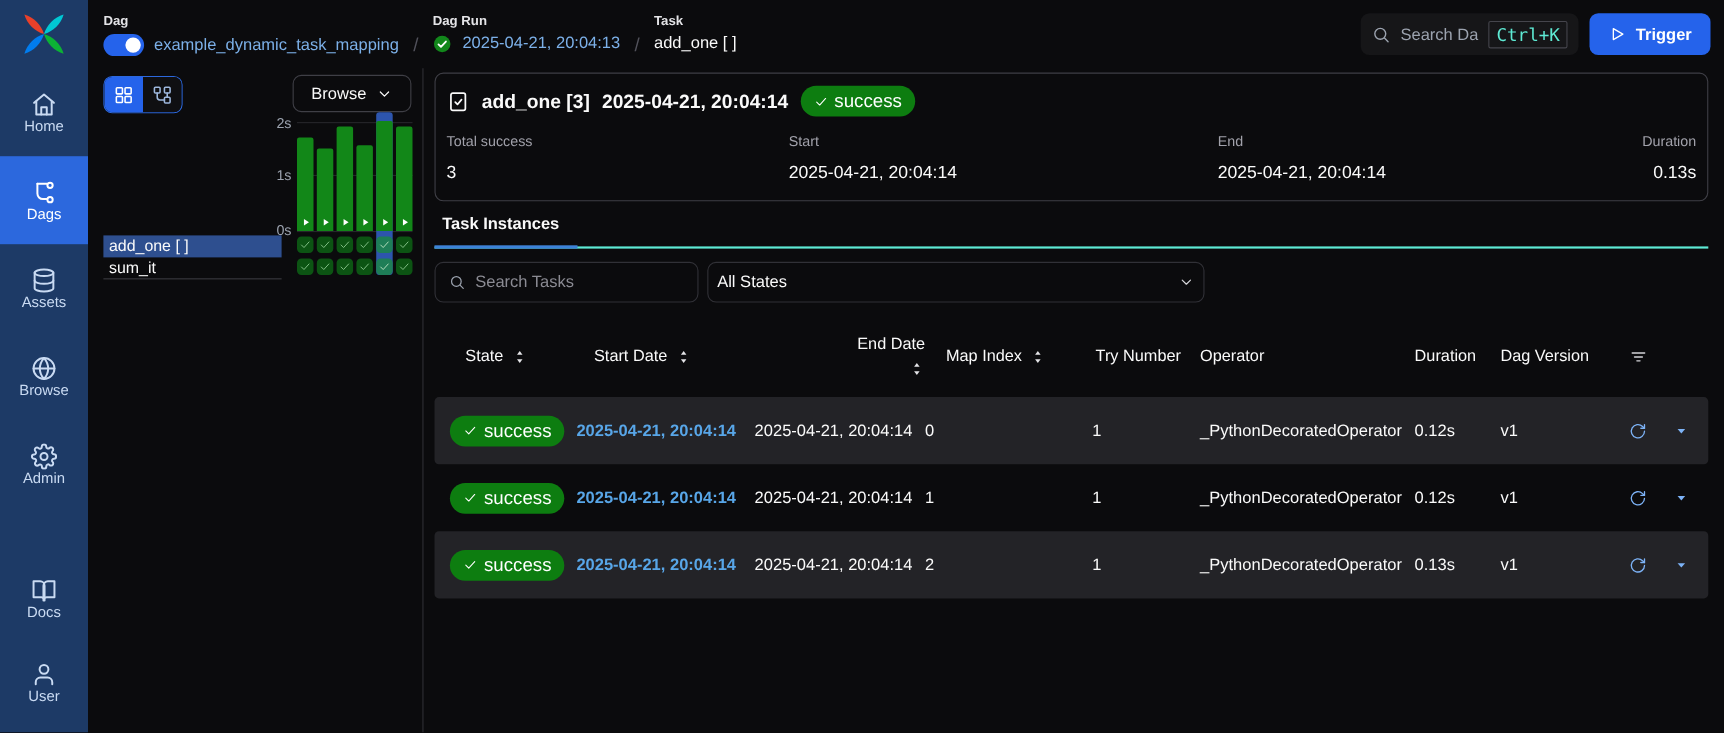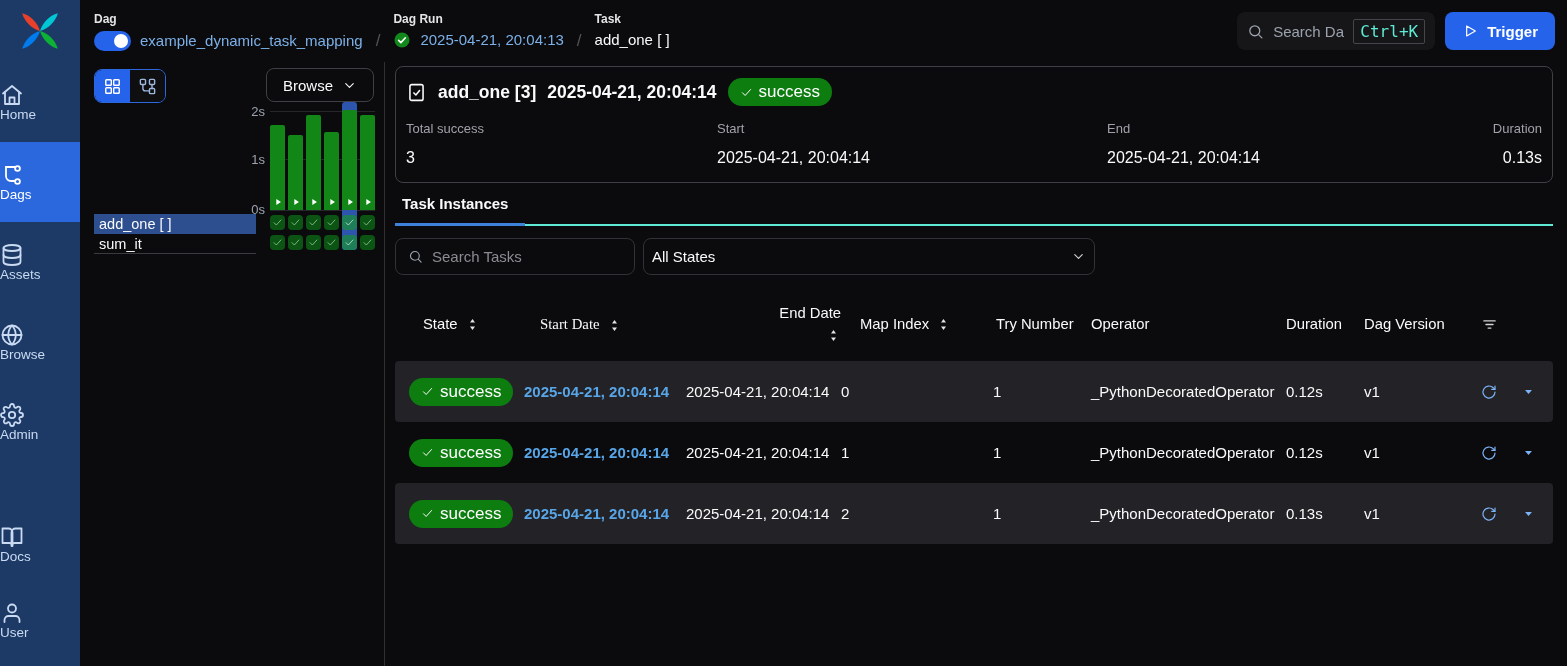--- a/index.html
+++ b/index.html
@@ -4,21 +4,21 @@
 <style>
   * { margin:0; padding:0; box-sizing:border-box; }
   html,body { width:1567px; height:666px; overflow:hidden; }
   body { background:#0b0b0d; color:#fafafa; font-family:"Liberation Sans", sans-serif; }
   #app { display:flex; width:1567px; height:666px; }
 
   
   .sidebar { width:80px; flex:none; background:#1d3a66; display:flex; flex-direction:column; }
   .logo { height:62px; display:flex; align-items:center; justify-content:center; cursor:pointer; }
   .nav { display:flex; flex-direction:column; flex:1; }
-  .nav-item { height:80px; display:flex; flex-direction:column; justify-content:center;
+  .nav-item { height:80px; display:flex; flex-direction:column; align-items:center; justify-content:center;
               gap:0; color:#c9daf2; font-size:13.5px; cursor:pointer; }
   .nav-item.active { background:#2c68dd; color:#ffffff; }
   .nav-bottom { margin-top:auto; display:flex; flex-direction:column; padding-bottom:8px; }
   .nav-bottom .nav-item { height:76px; }
 
   
   .rightcol { flex:1; display:flex; flex-direction:column; min-width:0; }
   .topbar { height:62px; flex:none; display:flex; align-items:center; padding:0 12px 0 14px; }
   .crumbs { display:flex; gap:13px; }
   .crumb { display:flex; flex-direction:column; gap:5px; }
@@ -86,21 +86,21 @@
                   align-items:center; gap:9px; padding:0 12px; color:#9ca3af; }
   .search-tasks input { flex:1; min-width:0; background:transparent; border:none; outline:none; color:#fafafa; font-size:15px; font-family:inherit; }
   .search-tasks input::placeholder { color:#8b8b93; }
   .states-select { width:452px; height:37px; border:1px solid #313137; border-radius:8px; display:flex;
                    align-items:center; padding:0 8px; font-size:15px; cursor:pointer; color:#fafafa; }
   .states-select .chev { margin-left:auto; color:#d4d4d8; line-height:0; }
   .tgrid { display:grid; grid-template-columns:129px 162px 155px 152px 98px 195px 78px 105px 1fr; align-items:center; }
   .thead { margin-top:24px; height:50px; font-size:14.8px; color:#fafafa; }
   .hcell { display:flex; align-items:flex-end; gap:7px; }
   .hcell .sort { line-height:0; cursor:pointer; color:#e4e4e7; }
-  .thead .c1 { padding-left:28px; } .thead .c2 { padding-left:16px;font-family:Liberation Serif, serif; } .thead .c3 { padding-left:19px;flex-direction:column; }
+  .thead .c1 { padding-left:28px; } .thead .c2 { padding-left:16px; } .thead .c3 { padding-left:19px;flex-direction:column; }
   .thead .c4 { padding-left:19px; } .thead .c5 { padding-left:3px; }
   .thead .c9 { padding-left:12px; color:#d4d4d8; }
   .tbody { margin-top:12px; }
   .trow { height:61px; border-radius:4px; font-size:15px; }
   .trow.striped { background:#232327; }
   .trow .c1 { padding-left:14px; }
   .cell-start { color:#58a6e8; font-weight:bold; cursor:pointer; }
   .actions { display:flex; align-items:center; gap:24px; padding-left:12px; color:#7db3f7; }
   .actions .act { line-height:0; cursor:pointer; }
   svg { display:block; }

